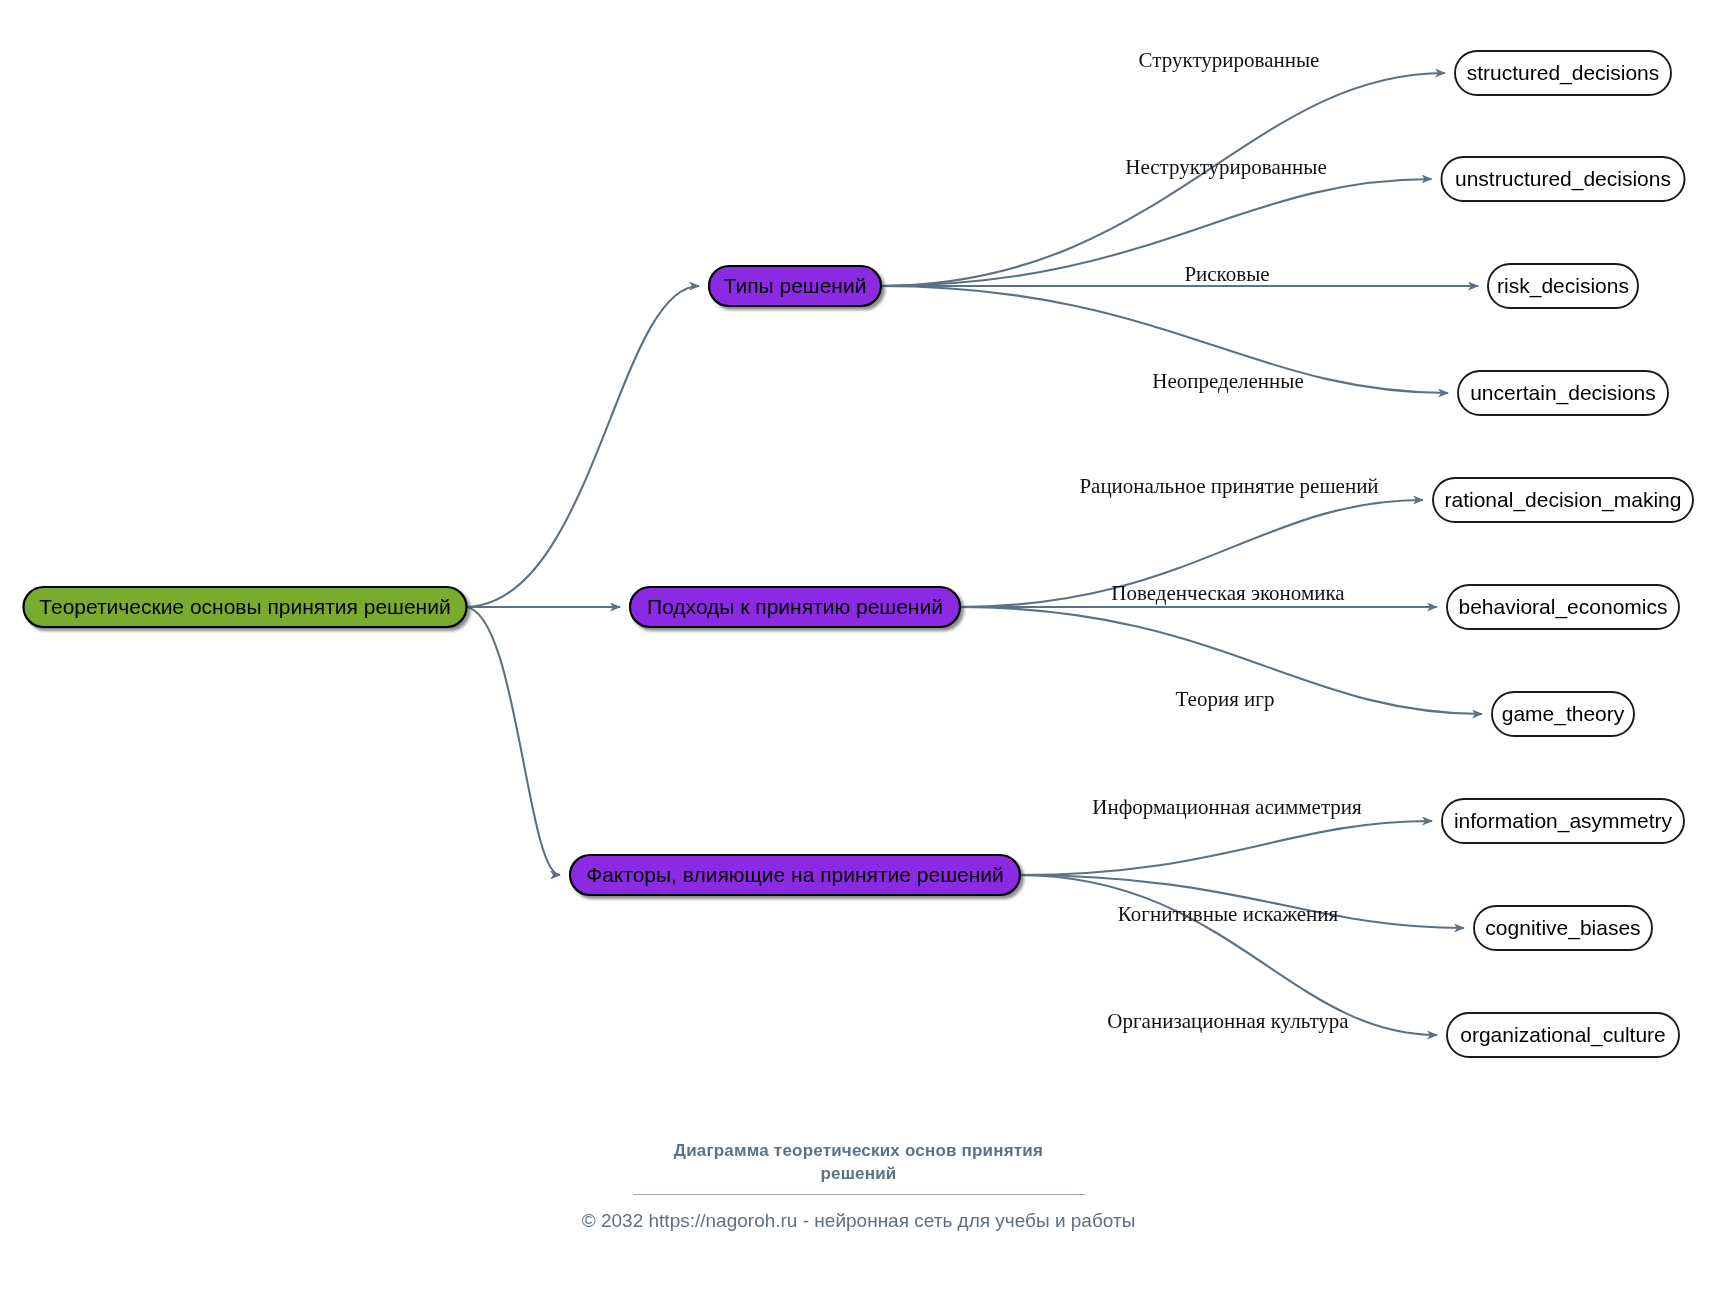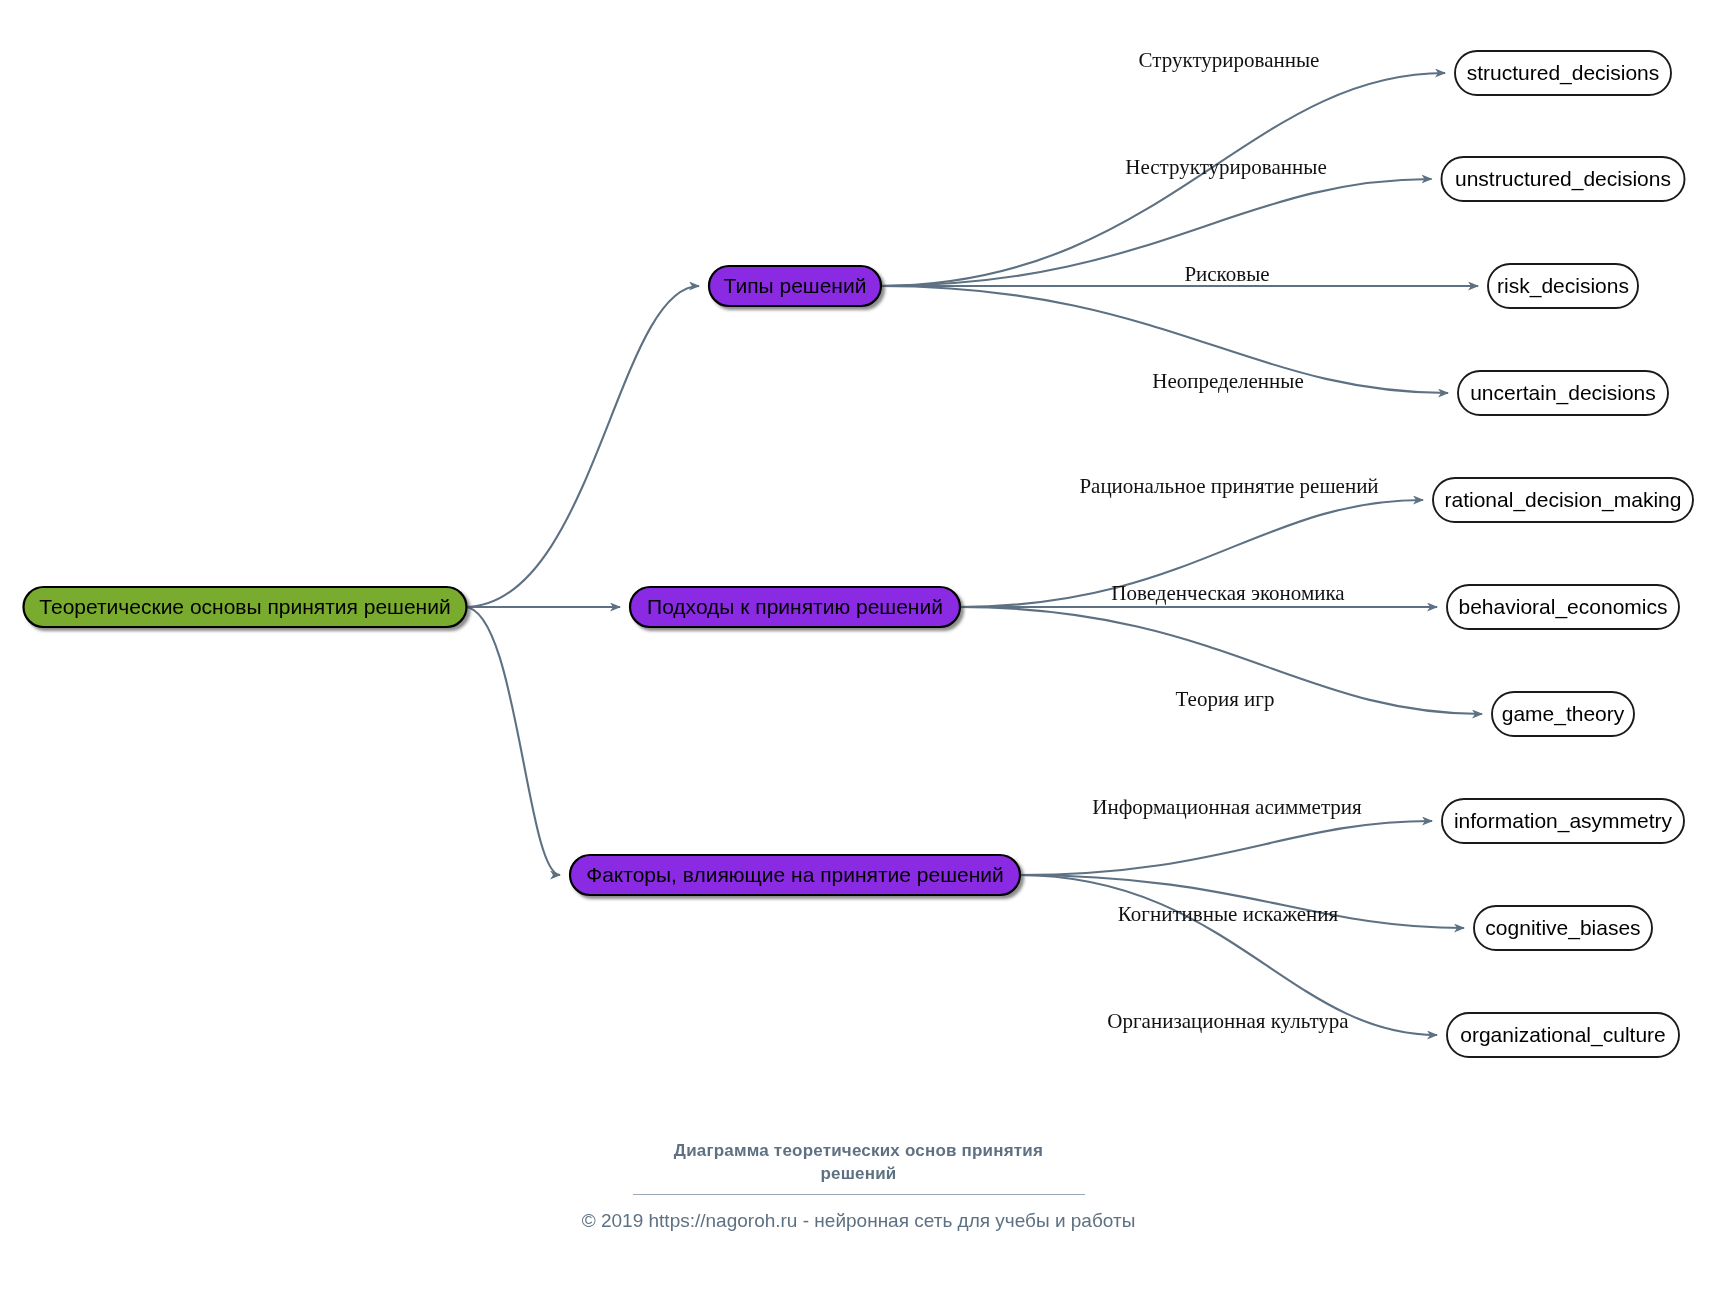--- a/index.html
+++ b/index.html
@@ -206,13 +206,13 @@
         <text x="1228" y="916" class="edge-label">Когнитивные искажения</text>
         <text x="1228" y="1023" class="edge-label">Организационная культура</text>
       </g>
   </svg>
 </div>
 
 <div class="footer" id="footer-title">
   <span class="title-inner">Диаграмма теоретических основ принятия решений</span>
 </div>
 <div id="footer-rule"></div>
-<div class="footer" id="footer-copy">© 2019 https://nagoroh.ru - нейронная сеть для учебы и работы</div>
+<div class="footer" id="footer-copy">© 2032 https://nagoroh.ru - нейронная сеть для учебы и работы</div>
 
 </body></html>

